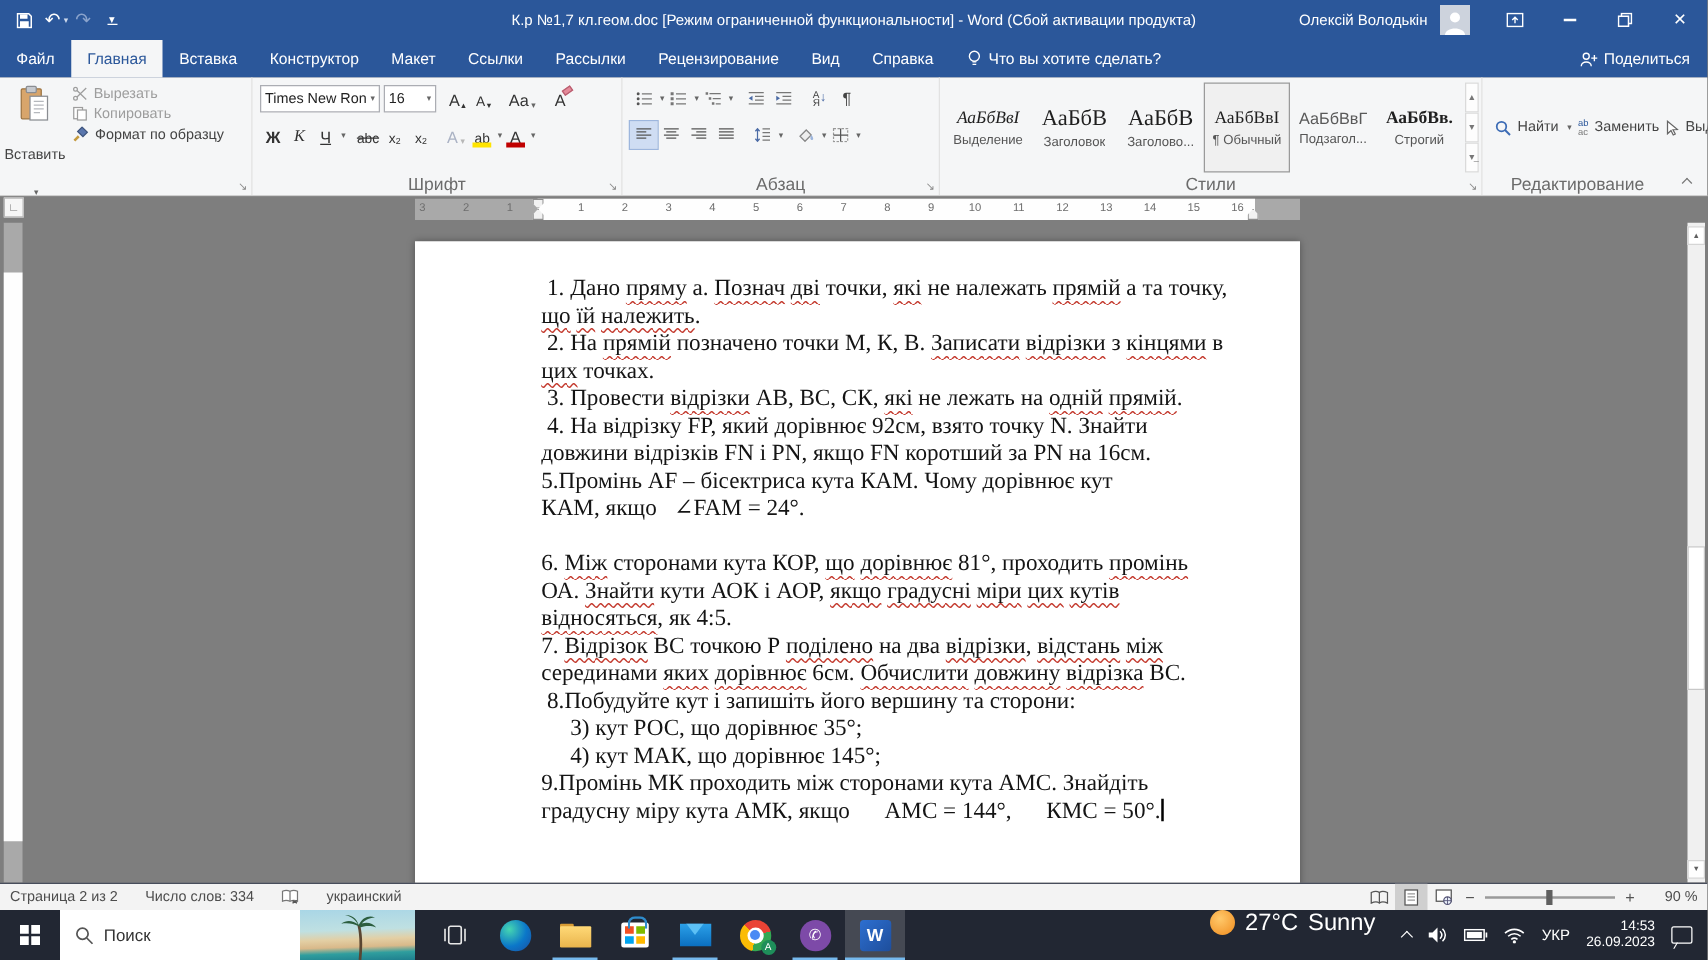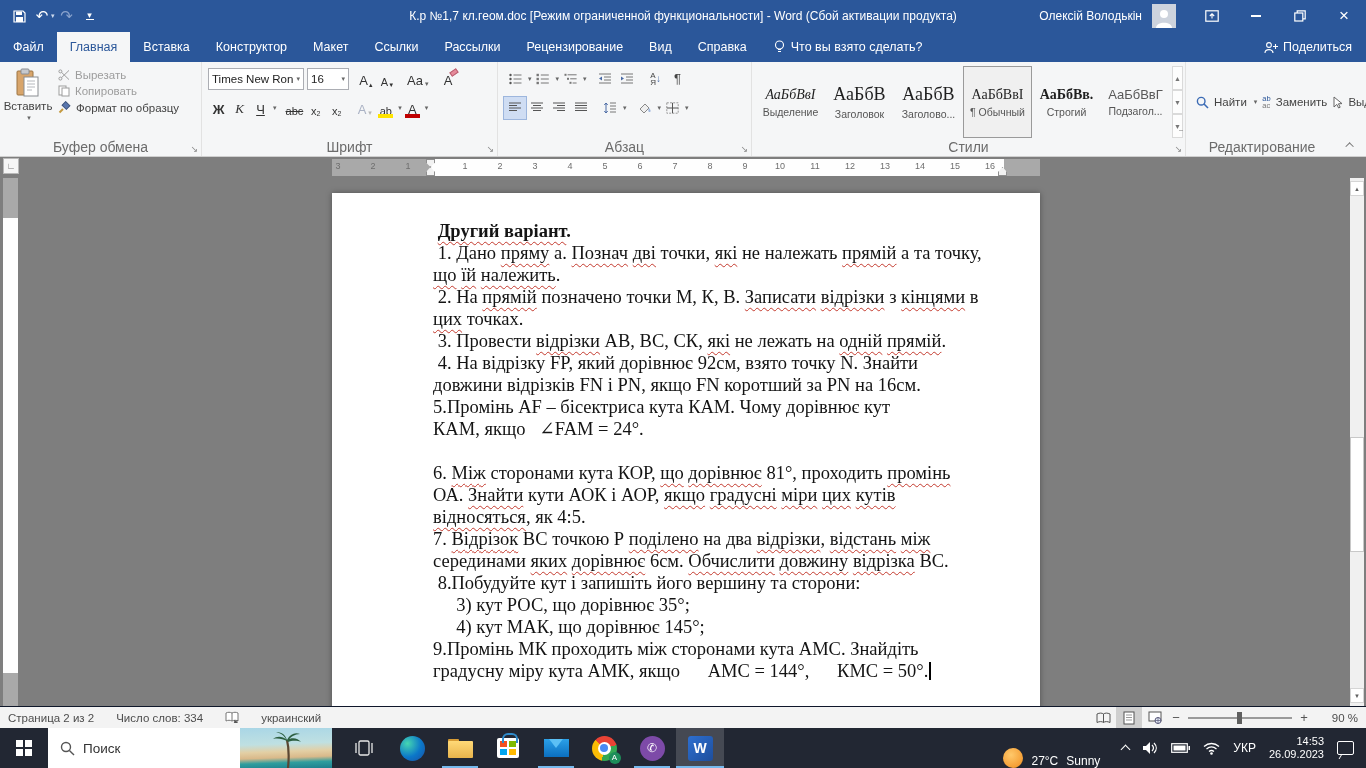--- a/index.html
+++ b/index.html
@@ -28,21 +28,21 @@
 
   
   .ribbon{height:95px;background:#f5f6f7;border-bottom:1px solid #cfcfcf;display:flex;position:relative;flex:0 0 auto;color:#444;}
   .group{display:flex;flex-direction:column;border-right:1px solid #e2e2e2;position:relative;padding:3px 2px 0 2px;}
   .gcontent{flex:1;display:flex;}
   .glabel{height:17px;text-align:center;font-size:14px;color:#6b6b6b;line-height:16px;}
   .launcher{position:absolute;right:3px;bottom:2px;font-size:9px;color:#8a8a8a;}
   .dd{font-size:7px;color:#666;margin-left:2px;}
   .vsep{width:1px;background:#dcdcdc;margin:3px 3px;}
 
-  .paste-btn{width:52px;display:flex;flex-direction:column;align-items:center;justify-content:flex-start;font-size:11.5px;gap:2px;padding-top:3px;}
+  .paste-btn{width:52px;display:flex;flex-direction:column;align-items:center;justify-content:flex-start;font-size:11.5px;gap:20px;padding-top:3px;}
   .clip-col{display:flex;flex-direction:column;justify-content:flex-start;gap:4px;padding:4px 4px;font-size:11.5px;}
   .clip-item{display:flex;align-items:center;gap:5px;}
   .clip-item.dim{color:#9d9d9d;}
 
   .font-grid{display:flex;flex-direction:column;gap:4px;padding:1px 4px;}
   .frow{display:flex;align-items:center;height:25px;}
   .combo{height:22px;border:1px solid #abadb3;background:#fff;display:flex;align-items:center;font-size:11.5px;padding:0 3px;color:#222;}
   .combo .dd{margin-left:auto;}
   .fbtn{min-width:21px;height:22px;display:flex;align-items:flex-end;justify-content:center;font-size:13px;padding:1px 2px 2px;position:relative;color:#333;}
   .fbtn.sm{font-size:11px;}
@@ -127,21 +127,21 @@
   .folder::before{content:"";position:absolute;left:0;top:0;width:11px;height:5px;background:#d89c35;border-radius:1px;}
   .folder::after{content:"";position:absolute;left:0;top:2px;width:25px;height:17px;background:linear-gradient(#ffd977,#e9b44c);border-radius:1px;}
   .store{position:relative;width:22px;height:20px;background:#fff;border-radius:2px;display:grid;grid-template-columns:7px 7px;grid-template-rows:6px 6px;gap:1.5px;align-content:center;justify-content:center;}
   .store::before{content:"";position:absolute;top:-5px;left:5px;width:12px;height:8px;border:2.5px solid #2f8ccc;border-bottom:none;border-radius:6px 6px 0 0;}
   .store i:nth-child(1){background:#f25022;}.store i:nth-child(2){background:#7fba00;}
   .store i:nth-child(3){background:#00a4ef;}.store i:nth-child(4){background:#ffb900;}
   .mail{position:relative;width:25px;height:18px;background:linear-gradient(#2ba0e8,#0b6fc0);overflow:hidden;}
   .mail::before{content:"";position:absolute;left:-2px;top:-10px;width:29px;height:19px;background:#5cc0f5;transform:rotate(0);clip-path:polygon(0 0,100% 0,50% 100%);}
   .viber{width:25px;height:25px;border-radius:50%;background:#7d4aa8;display:flex;align-items:center;justify-content:center;color:#fff;font-size:12px;}
   .wordicon{width:25px;height:25px;background:linear-gradient(135deg,#2d6fd0,#1e4e9c);border-radius:3px;color:#fff;font-weight:bold;font-size:14px;display:flex;align-items:center;justify-content:center;}
-  .tb-weather{margin-left:auto;display:flex;align-items:flex-end;gap:8px;padding:0 10px;font-size:12px;}
+  .tb-weather{margin-left:auto;display:flex;align-items:flex-start;gap:8px;padding:0 10px;font-size:19px;}
   .sun{width:20px;height:20px;border-radius:50%;background:radial-gradient(circle at 40% 35%,#ffc96b,#f08c1e);}
   .tb-tray{display:flex;align-items:center;gap:13px;padding:2px 12px;}
   .chev{width:7px;height:7px;border-left:1.6px solid #fff;border-top:1.6px solid #fff;transform:rotate(45deg);margin-top:3px;}
   .tray-lang{font-size:12px;}
   .tray-clock{font-size:11px;text-align:right;line-height:13px;}
   .bubble{width:17px;height:14px;border:1.6px solid #fff;border-radius:2px;position:relative;}
   .bubble::after{content:"";position:absolute;left:2px;bottom:-5px;width:6px;height:5px;border-left:1.6px solid #fff;border-bottom:0;background:transparent;transform:skewX(-30deg);border-bottom:0;}
   svg{display:block;}
 </style>
 </head>
@@ -200,21 +200,21 @@
     <span class="tab">Ссылки</span>
     <span class="tab">Рассылки</span>
     <span class="tab">Рецензирование</span>
     <span class="tab">Вид</span>
     <span class="tab">Справка</span>
     <span class="tellme">
       <svg width="11" height="14" viewBox="0 0 11 14">
           <circle cx="5.5" cy="5" r="4" fill="none" stroke="#fff" stroke-width="1.1"></circle>
           <path d="M4 9.5h3M4 11.5h3" stroke="#fff" stroke-width="1.1"></path>
         </svg>
-      <span>Что вы взято сделать?</span>
+      <span>Что вы хотите сделать?</span>
     </span>
     <span class="share">
       <svg width="14" height="13" viewBox="0 0 14 13">
           <circle cx="5" cy="4" r="2.4" fill="none" stroke="#fff" stroke-width="1.1"></circle>
           <path d="M1 12 C1 7.5 9 7.5 9 12" fill="none" stroke="#fff" stroke-width="1.1"></path>
           <path d="M11.5 3v5M9 5.5h5" stroke="#fff" stroke-width="1.1"></path>
         </svg>
       <span>Поделиться</span>
     </span>
   </div>
@@ -459,26 +459,26 @@
             </div>
           <div class="sty-card">
               <span class="sty-prev h2">АаБбВ</span>
               <span class="sty-label">Заголово...</span>
             </div>
           <div class="sty-card sel">
               <span class="sty-prev normal">АаБбВвІ</span>
               <span class="sty-label">¶ Обычный</span>
             </div>
           <div class="sty-card">
+              <span class="sty-prev subt">АаБбВвГ</span>
+              <span class="sty-label">Подзагол...</span>
+            </div>
+          <div class="sty-card">
               <span class="sty-prev strong">АаБбВв.</span>
               <span class="sty-label">Строгий</span>
-            </div>
-          <div class="sty-card">
-              <span class="sty-prev subt">АаБбВвГ</span>
-              <span class="sty-label">Подзагол...</span>
             </div>
         </div>
         <div class="sty-scroll">
           <div>▲</div>
           <div>▼</div>
           <div>▼̲</div>
         </div>
       </div>
       <div class="glabel">Стили</div>
       <span class="launcher">↘</span>
@@ -549,21 +549,20 @@
       <div class="ind-right"></div>
     </div>
   </div>
 
   <div class="docarea">
     <div class="vruler">
         <div class="white"></div>
       </div>
     <div class="page">
       <div class="doc-text">
-          <div class="doc-line b"><span> </span><span class="sq">Другий варіант</span><span>.</span></div>
           <div class="doc-line"><span> 1. Дано </span><span class="sq">пряму</span><span> а. </span><span class="sq">Познач</span><span> </span><span class="sq">дві</span><span> точки, </span><span class="sq">які</span><span> не належать </span><span class="sq">прямій</span><span> а та точку,</span></div>
           <div class="doc-line"><span class="sq">що</span><span> </span><span class="sq">їй</span><span> </span><span class="sq">належить</span><span>.</span></div>
           <div class="doc-line"><span> 2. На </span><span class="sq">прямій</span><span> позначено точки М, К, В. </span><span class="sq">Записати</span><span> </span><span class="sq">відрізки</span><span> з </span><span class="sq">кінцями</span><span> в</span></div>
           <div class="doc-line"><span class="sq">цих</span><span> точках.</span></div>
           <div class="doc-line"><span> 3. Провести </span><span class="sq">відрізки</span><span> АВ, ВС, СК, </span><span class="sq">які</span><span> не лежать на </span><span class="sq">одній</span><span> </span><span class="sq">прямій</span><span>.</span></div>
           <div class="doc-line"><span> 4. На відрізку FP, який дорівнює 92см, взято точку N. Знайти</span></div>
           <div class="doc-line"><span>довжини відрізків FN і PN, якщо FN коротший за PN на 16см.</span></div>
           <div class="doc-line"><span>5.Промінь AF – бісектриса кута КАМ. Чому дорівнює кут</span></div>
           <div class="doc-line"><span>КАМ, якщо   ∠FAM = 24°.</span></div>
           <div class="doc-line">&nbsp;</div>

